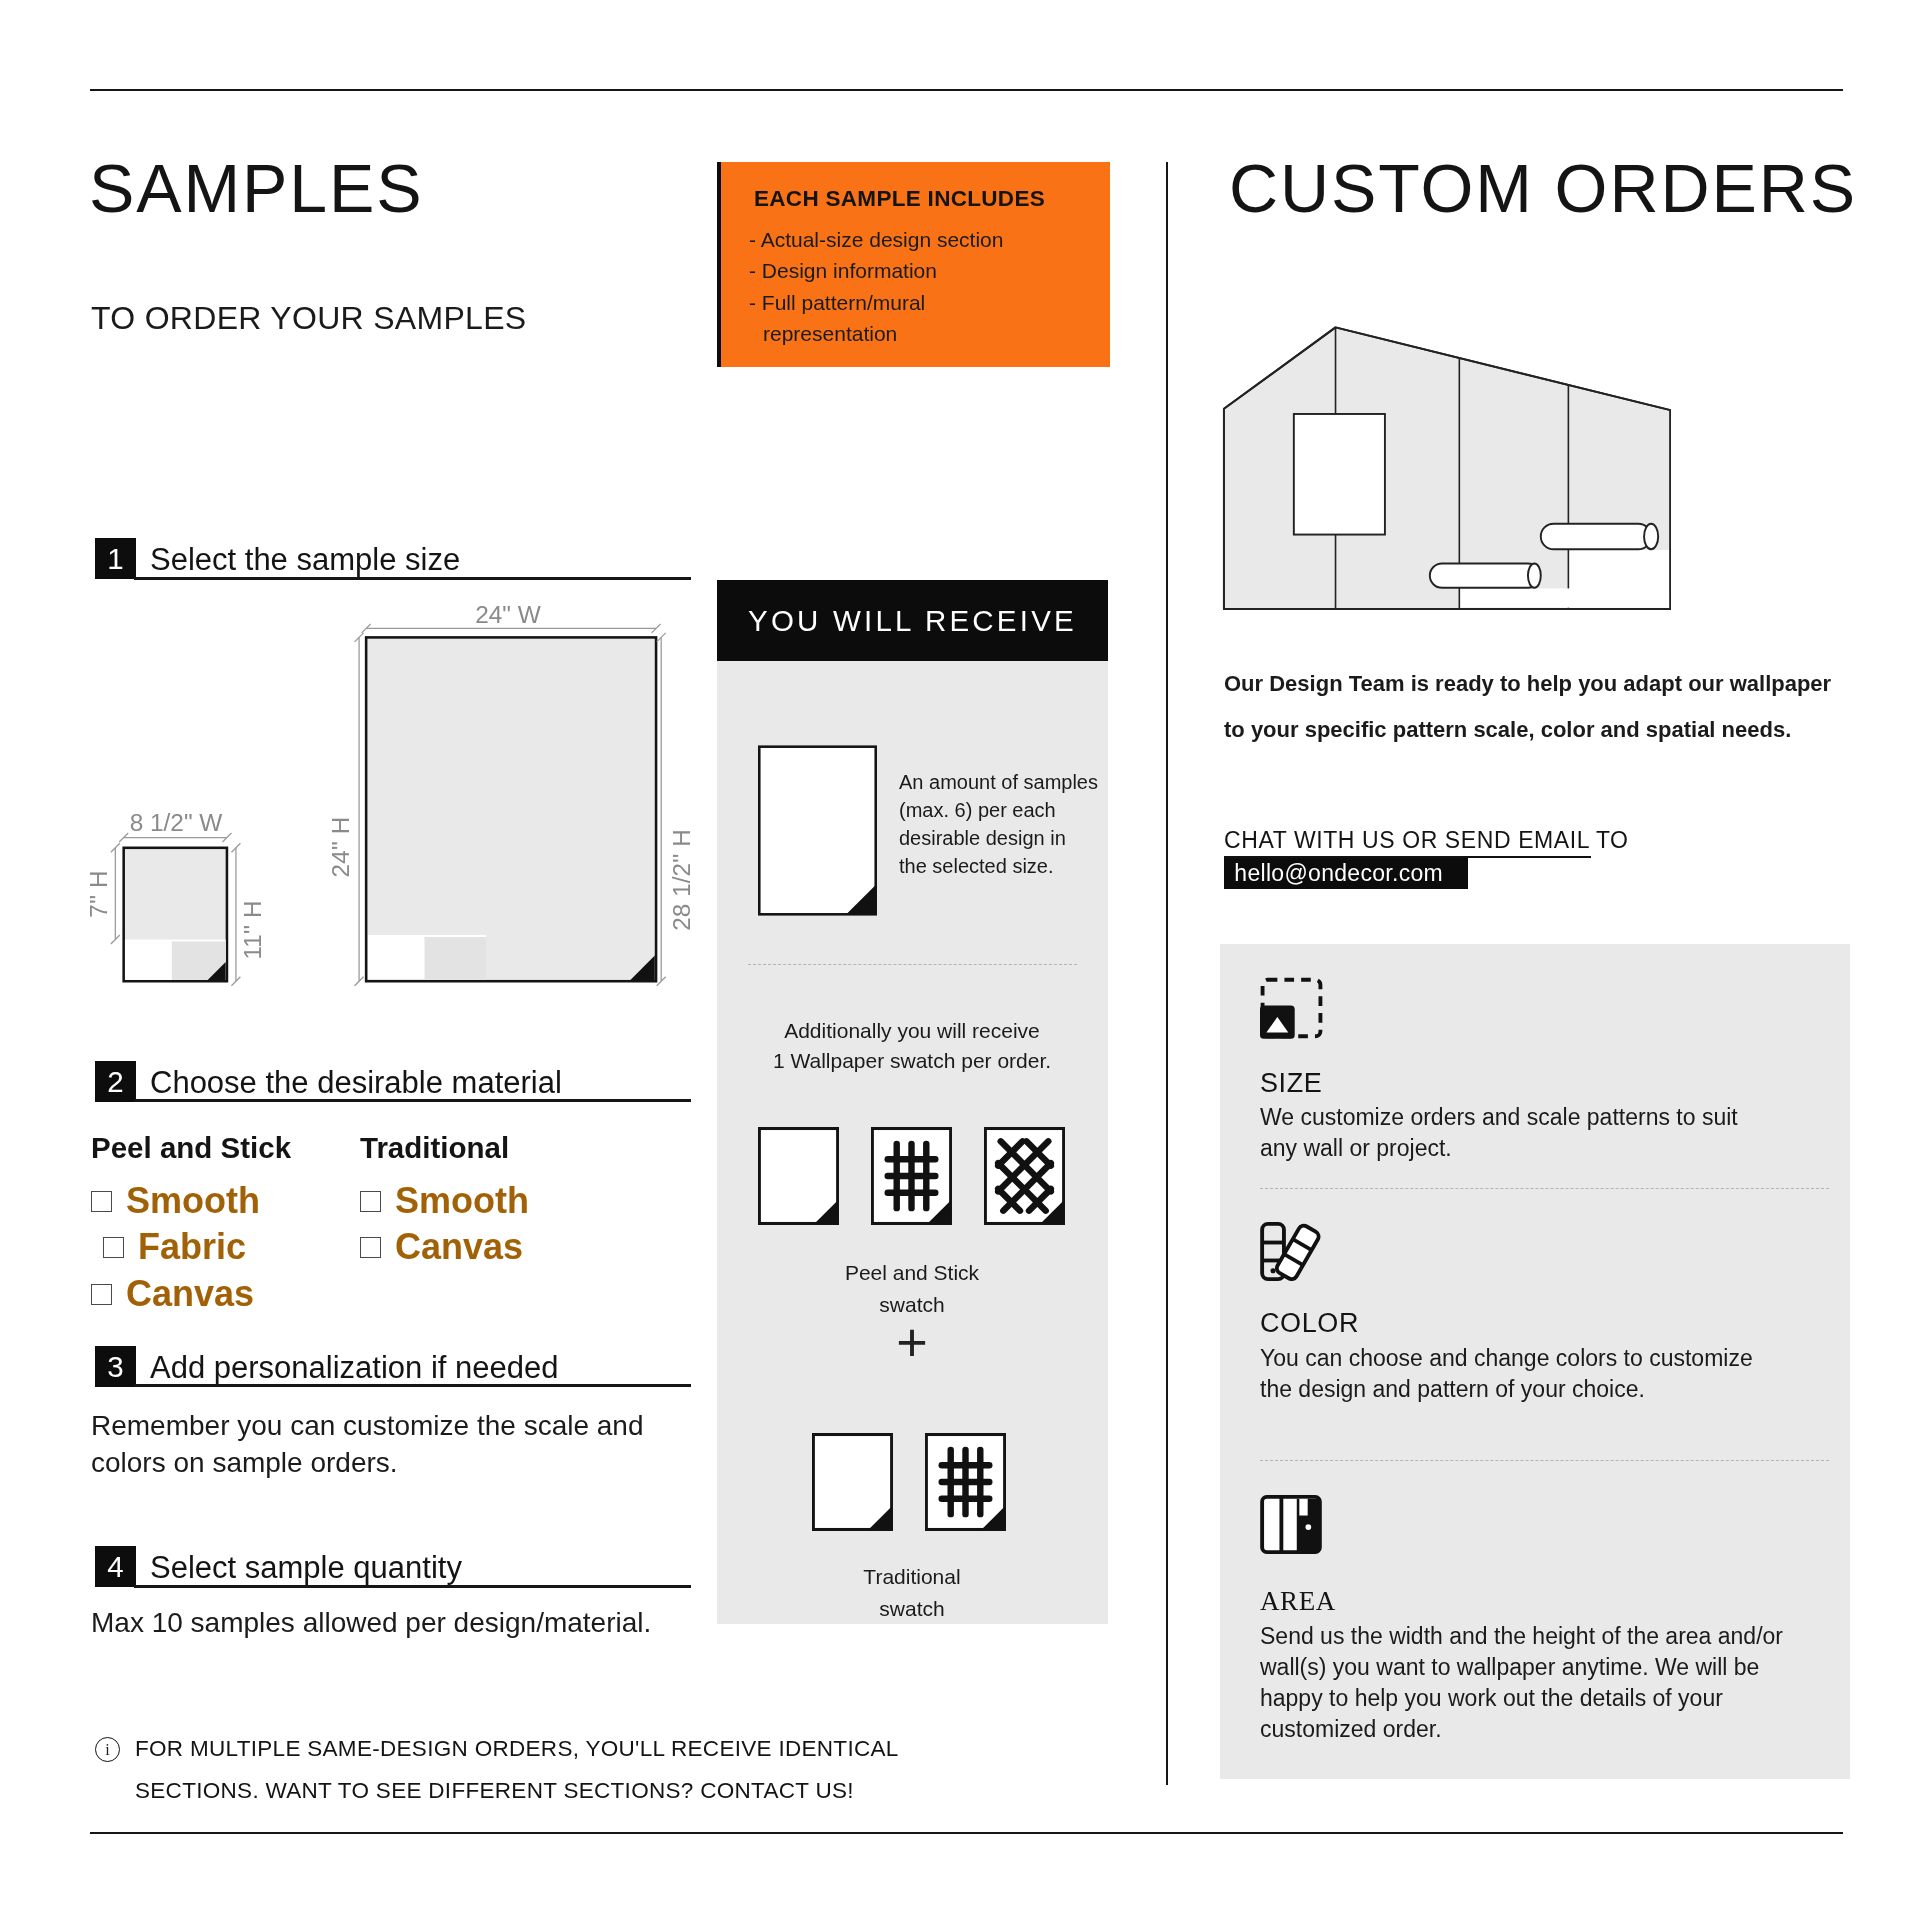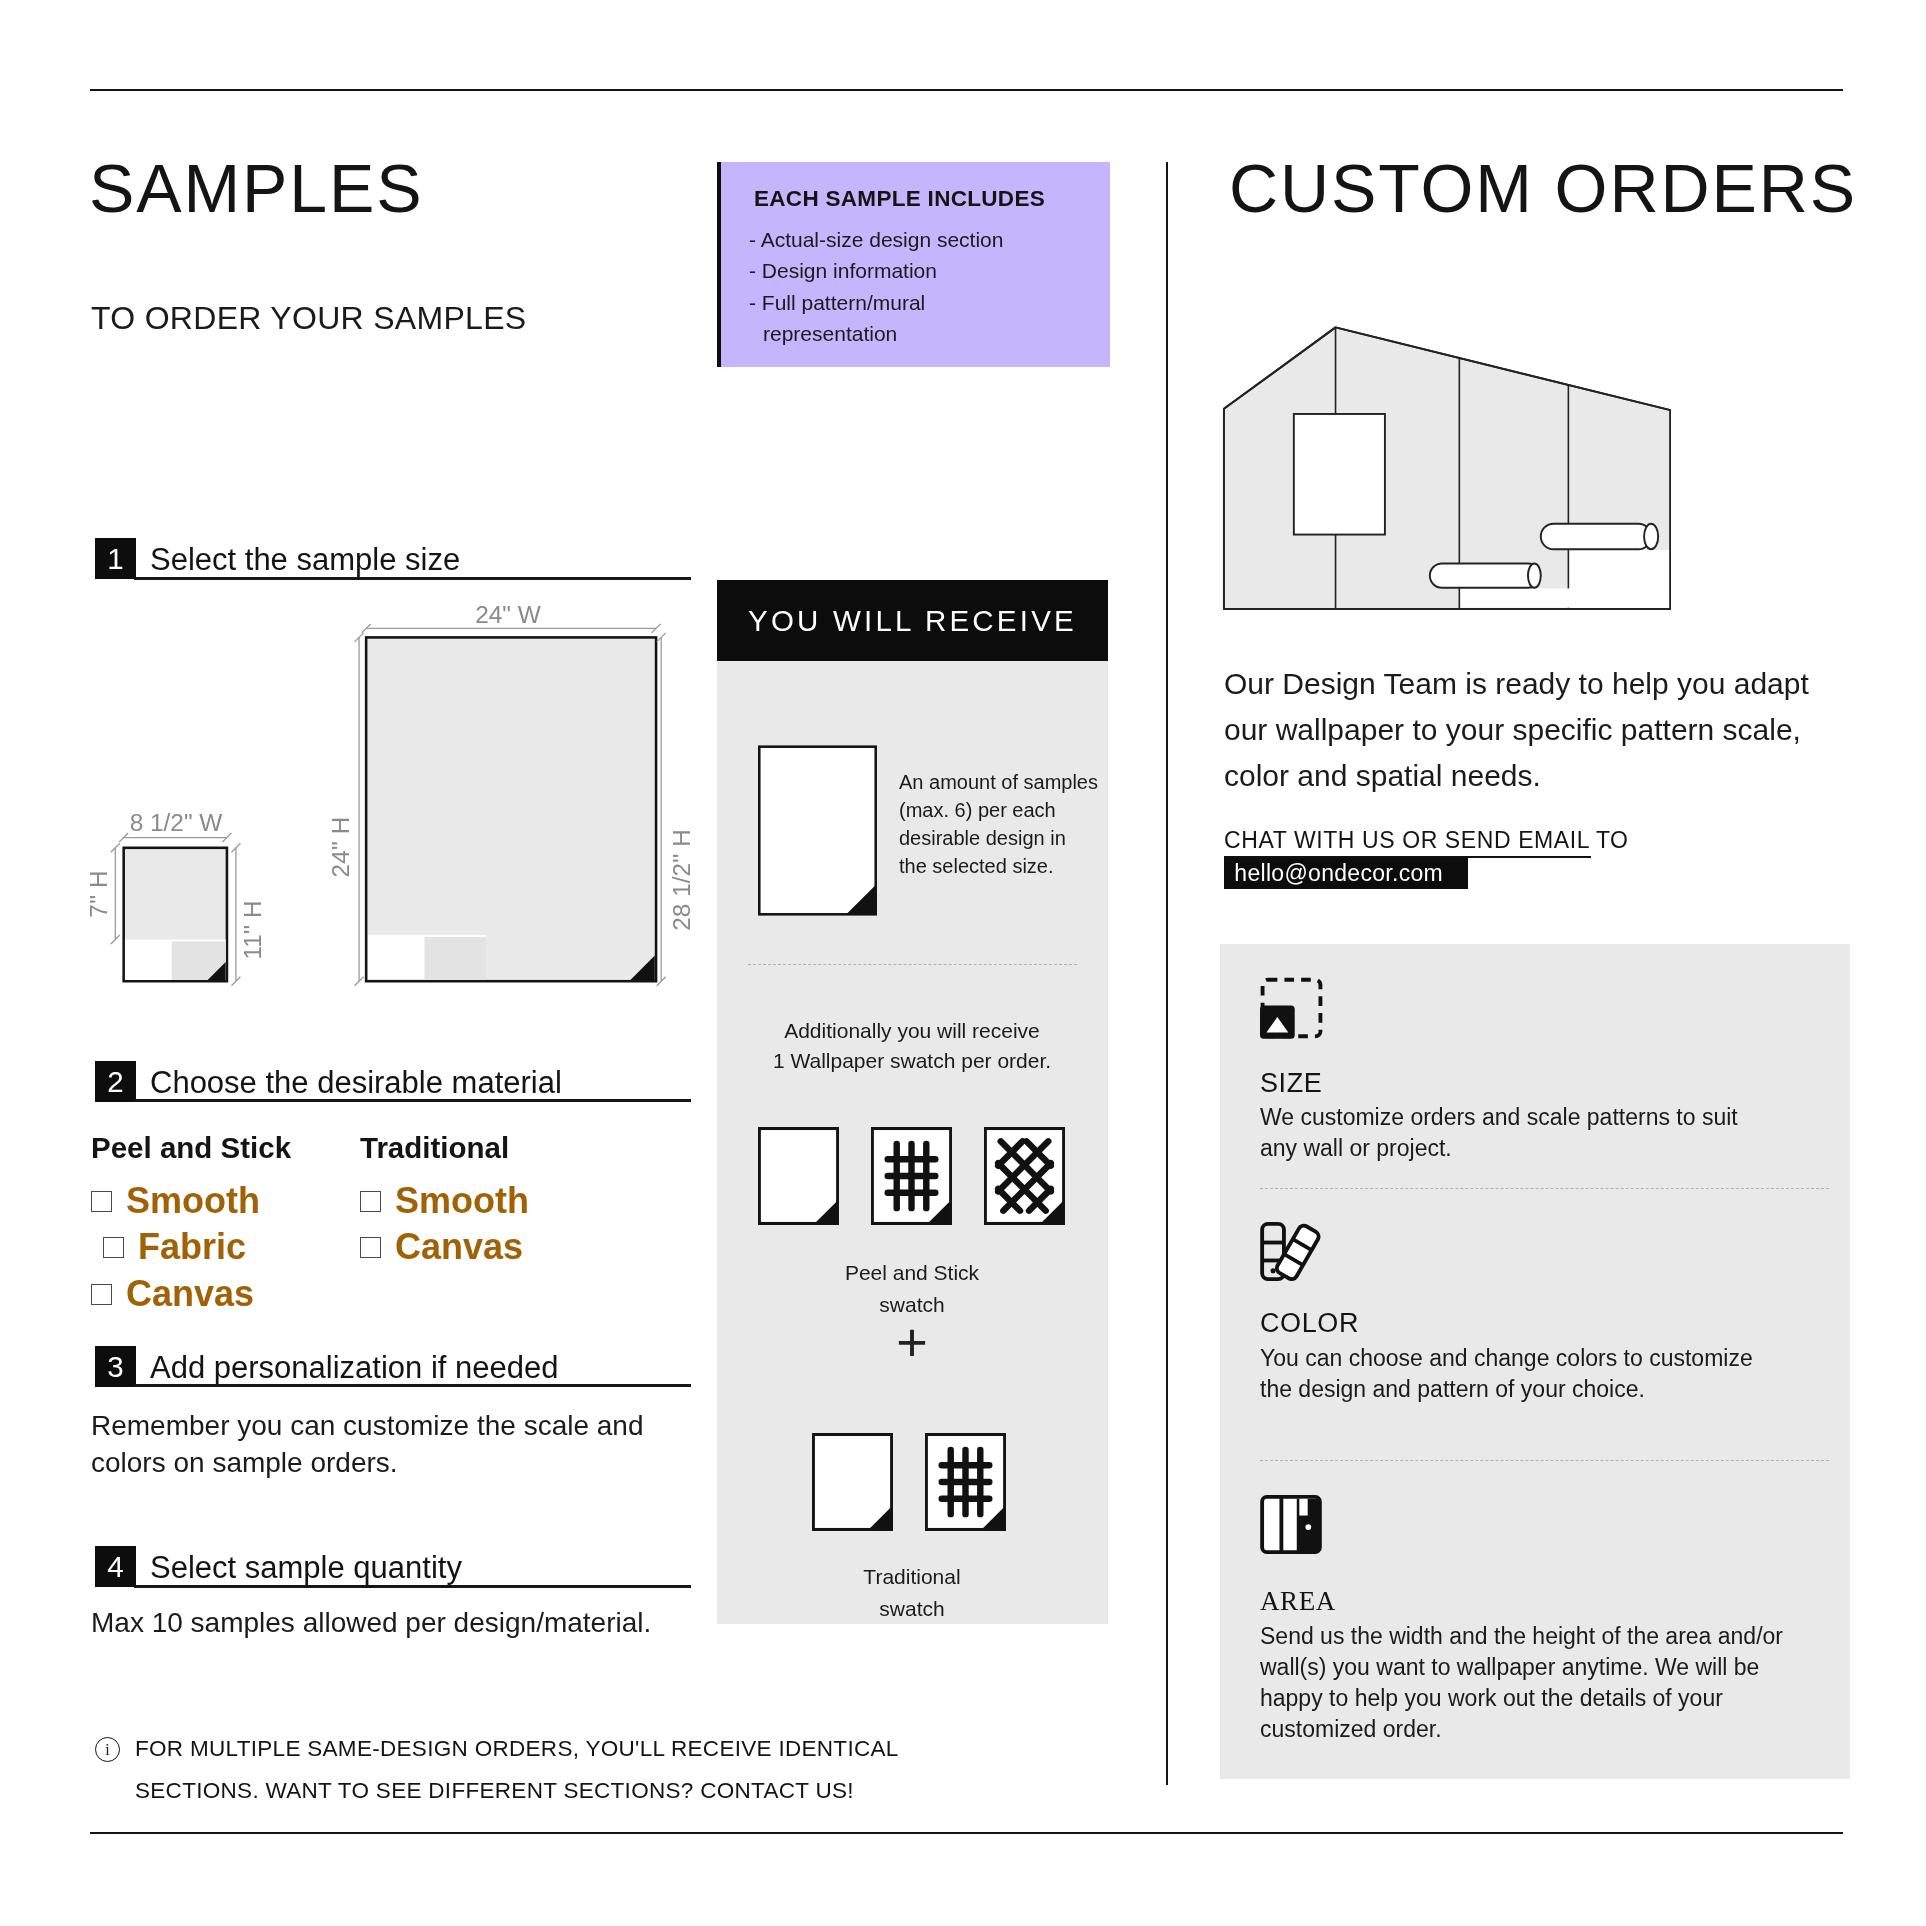--- a/index.html
+++ b/index.html
@@ -17,33 +17,33 @@
   .rot{transform:translate(-50%,-50%) rotate(-90deg);}
   .ctr{transform:translate(-50%,-50%);}
   .mattitle{font-size:29.5px;font-weight:700;color:#141414;white-space:nowrap;}
   .matrow{display:flex;align-items:center;gap:14px;}
   .checkbox{width:19px;height:19px;border:1.9px solid #4a4a4a;background:#fff;flex:0 0 auto;}
   .matlabel{font-size:36px;font-weight:700;color:#a16207;white-space:nowrap;}
   .steppara{font-size:28px;font-weight:300;line-height:37px;color:#1b1b1b;}
   .note{font-size:22.5px;font-weight:300;letter-spacing:0.3px;color:#141414;white-space:nowrap;}
   .infoicon{width:23px;height:23px;border:1.9px solid #141414;border-radius:50%;display:flex;align-items:center;
             justify-content:center;font-size:16px;font-weight:400;font-family:"Liberation Serif",serif;}
-  .incbox{background:#c4b5fd;border-left:4.5px solid #0d0d0d;}
+  .incbox{background:#f97316;border-left:4.5px solid #0d0d0d;}
   .inctitle{font-size:22.5px;font-weight:700;letter-spacing:0.3px;color:#141414;white-space:nowrap;}
   .incitem{font-size:21px;font-weight:300;line-height:31px;color:#1b1b1b;white-space:nowrap;}
   .incitem.indent{padding-left:14px;}
   .banner{background:#0c0c0c;color:#ffffff;display:flex;align-items:center;justify-content:center;
           font-size:29.5px;font-weight:300;letter-spacing:3.2px;white-space:nowrap;}
   .gpanel{background:#e9e9e9;}
   .receivetext{font-size:20px;font-weight:300;line-height:28px;color:#1b1b1b;}
   .dashline{border-top:1.3px dashed #b3b3b3;height:0;}
   .addl{font-size:21px;font-weight:300;line-height:30px;color:#1b1b1b;text-align:center;white-space:nowrap;}
   .swlabel{font-size:21px;font-weight:300;line-height:32px;color:#1b1b1b;text-align:center;white-space:nowrap;}
   .plus{font-size:54px;font-weight:100;color:#222;line-height:1;}
-  .rpara{font-size:30px;font-weight:400;line-height:46px;color:#1b1b1b;}
+  .rpara{font-size:22px;font-weight:700;line-height:46px;color:#1b1b1b;}
   .chat{font-size:23px;font-weight:300;letter-spacing:0.6px;color:#141414;white-space:nowrap;}
   .emailbox{background:#0c0c0c;color:#fff;display:flex;align-items:center;padding-left:10.3px;
             font-size:23px;font-weight:300;letter-spacing:0.3px;white-space:nowrap;}
   .feathead{font-size:27px;font-weight:300;letter-spacing:0.6px;color:#141414;white-space:nowrap;}
   .feattext{font-size:23px;font-weight:300;line-height:31px;color:#1b1b1b;}
 </style>
 </head>
 <body>
 
 <div id="page">

